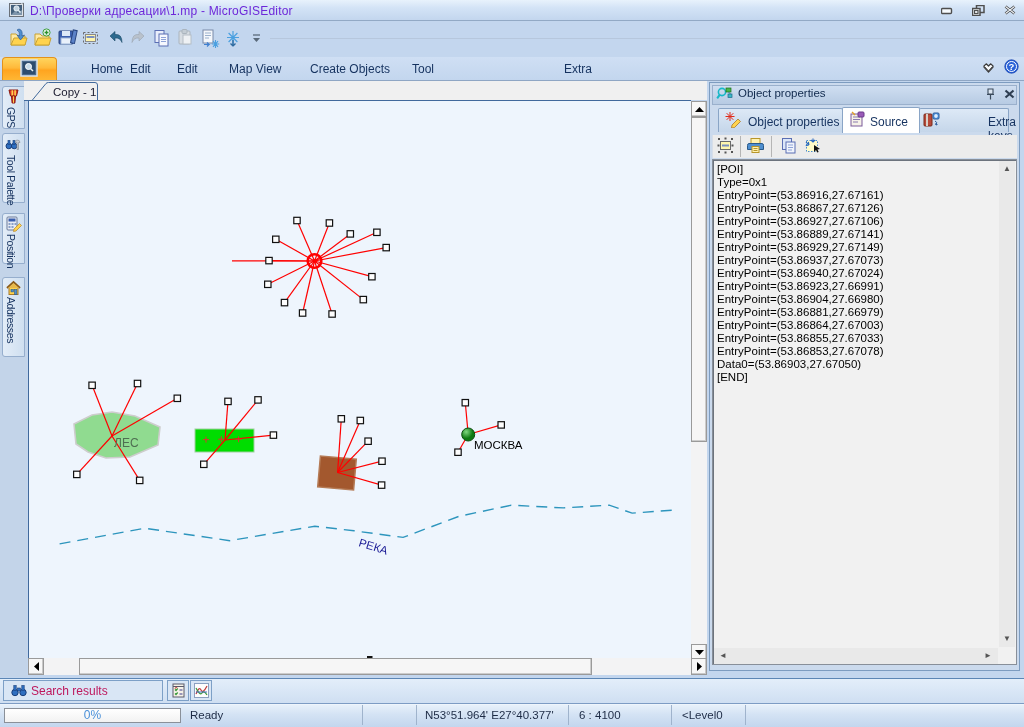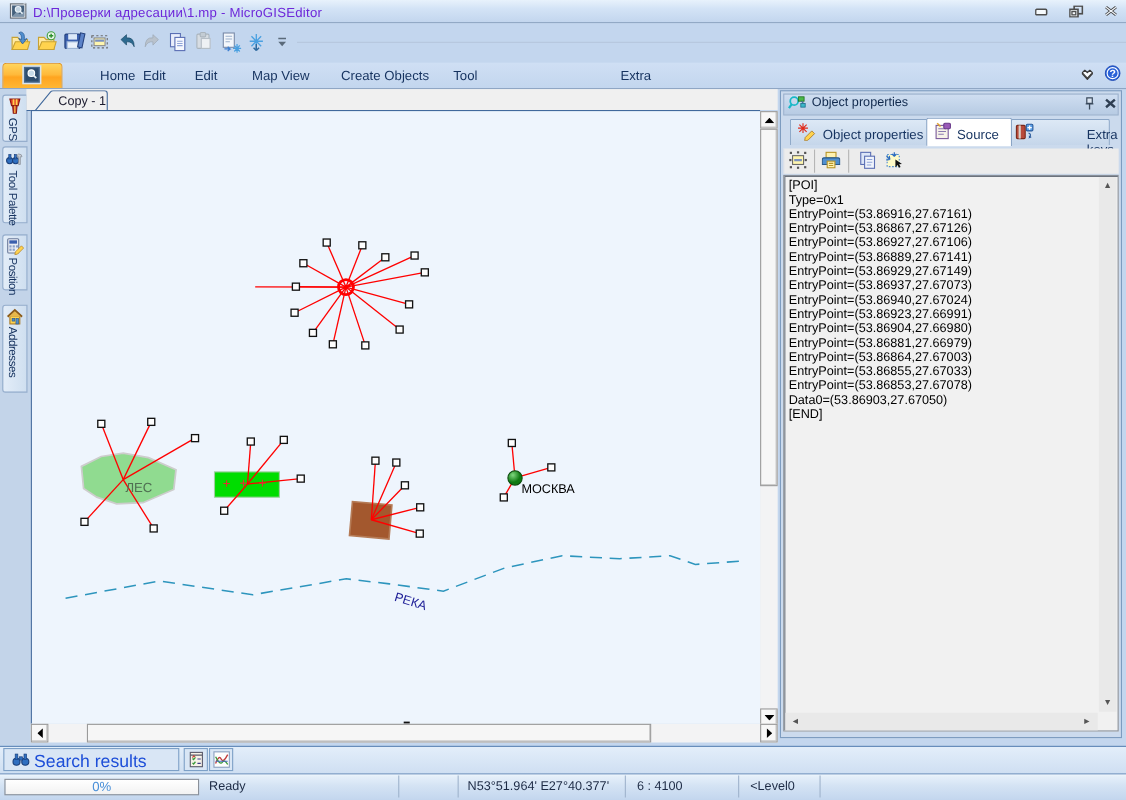--- a/index.html
+++ b/index.html
@@ -434,21 +434,21 @@
 
 <div id="searchrow" class="abs"></div>
 <div id="searchbox" class="abs"></div>
 <div class="abs" style="left:11px;top:683px;" id="icon-binoc"><svg width="17" height="15">
       <circle cx="4" cy="9.5" r="3.2" fill="#2f6fc0" stroke="#1a3f7a"></circle>
       <circle cx="12" cy="9.5" r="3.2" fill="#2f6fc0" stroke="#1a3f7a"></circle>
       <rect x="2.8" y="2.5" width="2.4" height="5" fill="#2f6fc0" stroke="#1a3f7a" stroke-width="0.6"></rect>
       <rect x="10.8" y="2.5" width="2.4" height="5" fill="#2f6fc0" stroke="#1a3f7a" stroke-width="0.6"></rect>
       <rect x="6.5" y="5" width="3" height="3" fill="#2f6fc0" stroke="#1a3f7a" stroke-width="0.6"></rect>
     </svg></div>
-<div class="abs" style="left:31px;top:684px;color:#1d4ed8;font-size:16px;">Search results</div>
+<div class="abs" style="left:31px;top:684px;color:#be185d;font-size:12px;">Search results</div>
 <div class="srbtn abs" style="left:167px;"></div>
 <div class="srbtn abs" style="left:190px;"></div>
 <div class="abs" style="left:170px;top:682px;" id="icon-sr1"><svg width="17" height="17">
       <rect x="3" y="2" width="11" height="13" fill="#f6f2e8" stroke="#5a5a6a"></rect>
       <path d="M3 4.5 h11" stroke="#5a5a6a"></path>
       <g stroke="#3a9a3a" stroke-width="1.2" fill="none">
         <path d="M5 7.5 l1 1 l1.7 -2"></path>
         <path d="M5 11.5 l1 1 l1.7 -2"></path>
       </g>
       <path d="M9.5 8 h3 M9.5 12 h3" stroke="#3a3a8a"></path>

